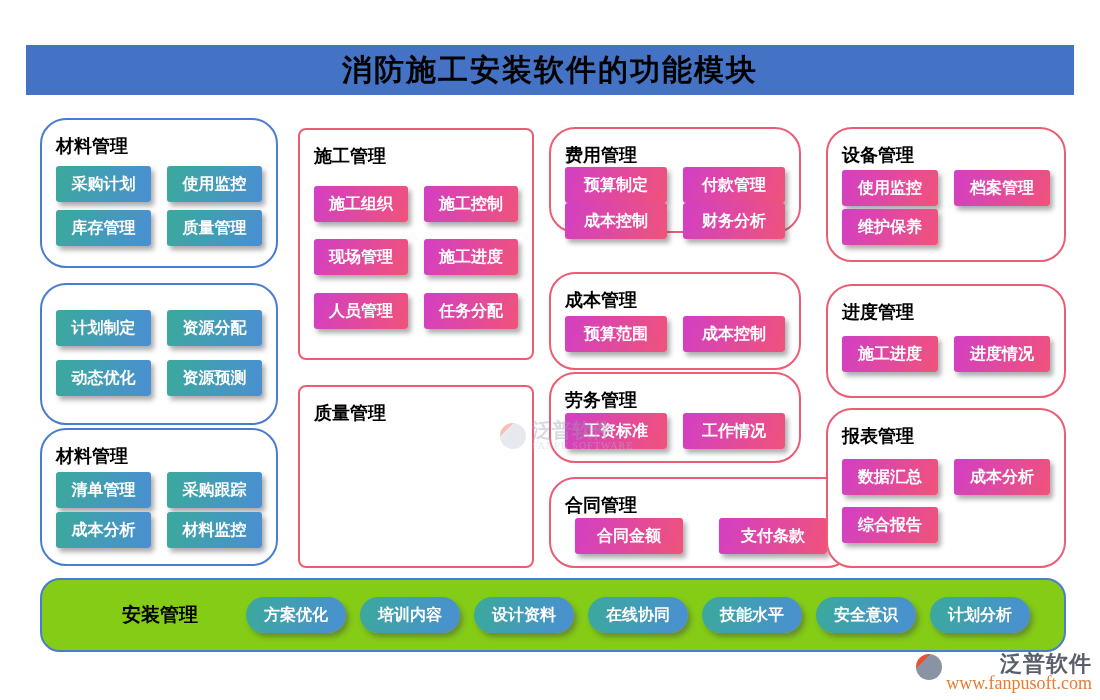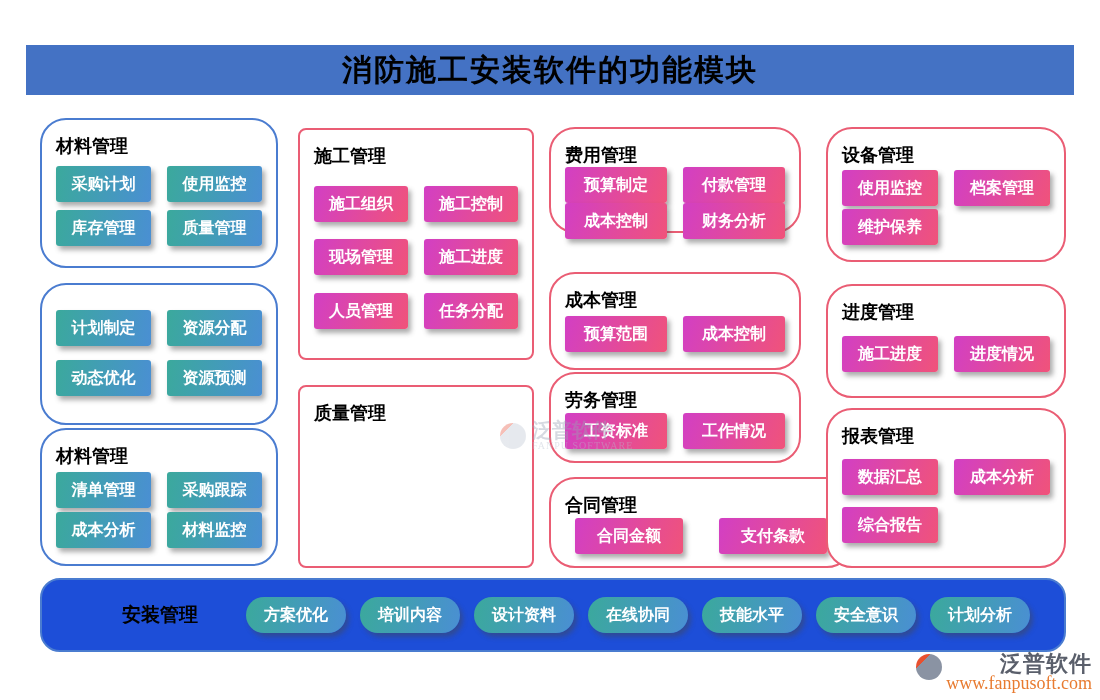--- a/index.html
+++ b/index.html
@@ -37,21 +37,21 @@
   .c3b{left:549px;top:272px;width:252px;height:98px;}
   .c3c{left:549px;top:372px;width:252px;height:91px;}
   .c3d{left:549px;top:477px;width:304px;height:91px;}
   .c4a{left:826px;top:127px;width:240px;height:135px;}
   .c4b{left:826px;top:284px;width:240px;height:114px;}
   .c4c{left:826px;top:408px;width:240px;height:160px;}
 
   
   .bottom-card{position:absolute;left:40px;top:578px;width:1026px;height:74px;border:2px solid #4a7cd0;
                border-radius:20px;box-sizing:border-box;display:flex;align-items:center;
-               padding:0 34px 0 80px;background:#1d4ed8;}
+               padding:0 34px 0 80px;background:#84cc16;}
   .bottom-title{font-size:19px;font-weight:bold;color:#000;white-space:nowrap;}
   .bottom-btns{flex:1;display:flex;justify-content:space-between;margin-left:48px;}
   .bottom-btns .btn{width:100px;border-radius:18px;}
 
   
   .watermark{position:absolute;left:500px;top:420px;display:flex;align-items:center;opacity:.4;
              pointer-events:none;}
   .wm-icon{width:26px;height:26px;border-radius:50%;
            background:linear-gradient(135deg,#e8604c 26%,#c3cad6 26%);margin-right:6px;}
   .wm-text .wm-name{font-size:20px;font-weight:bold;color:#9aa3b5;line-height:20px;}

